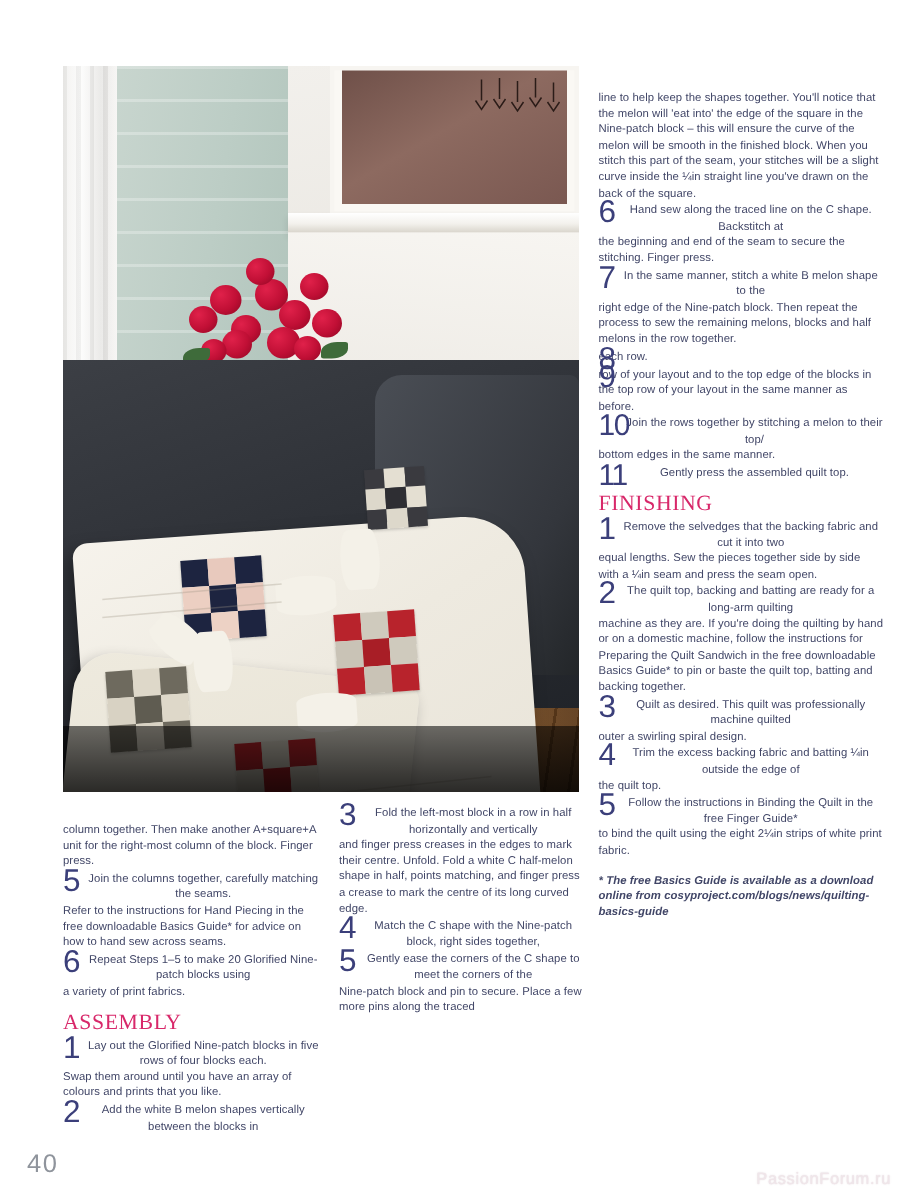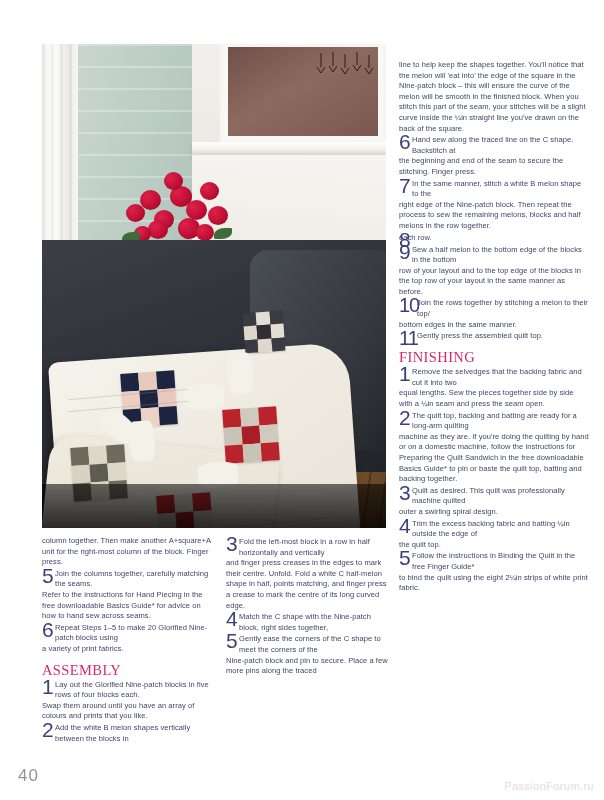--- a/index.html
+++ b/index.html
@@ -101,33 +101,33 @@
     color:#414667; letter-spacing:.05px;
   }
   .col p { margin-bottom:0; }
   .step { position:relative; min-height:11px; margin-top:1px; }
   .step .num {
     position:absolute; left:0; top:-3px;
     font-size:21px; line-height:20px; font-weight:400;
     color:#3b3f7a; font-family:"Liberation Sans", sans-serif;
   }
   .step .num.wide { font-size:20px; letter-spacing:-1px; }
-  .step .lead { margin-left:13px; }
+  .step .lead { margin-left:13px;text-align:center; }
   .step .lead.w { margin-left:18px; }
   .step .rest { margin-left:0; }
   .head {
     font-family:"Liberation Serif", serif;
     font-size:14.5px; line-height:17px; color:#d8286a;
     letter-spacing:.4px; margin:7px 0 1px 0; font-weight:400;
   }
   .note {
     color:#e03070; font-style:italic; font-weight:bold;
     font-size:7.6px; line-height:10.4px; margin-top:9px;
   }
-  .colA { left:42px; top:536px; width:174px; }
+  .colA { left:42px; top:548px; width:174px; }
   .colB { left:226px; top:536px; width:166px; }
   .colC { left:399px; top:60px; width:190px; }
 
   .pagenum {
     position:absolute; left:18px; top:766px;
     font-size:17px; color:#8f949c; letter-spacing:1px;
     font-family:"Liberation Sans", sans-serif;
   }
   .watermark {
     position:absolute; right:10px; top:780px;
@@ -339,21 +339,20 @@
       <p class="rest">right edge of the Nine-patch block. Then repeat the process to sew the remaining melons, blocks and half melons in the row together.</p>
     </div>
 
     <div class="step">
       <span class="num">8</span>
       <p class="rest">each row.</p>
     </div>
 
     <div class="step">
       <span class="num">9</span>
-      <p class="lead">Sew a half melon to the bottom edge of the blocks in the bottom</p>
       <p class="rest">row of your layout and to the top edge of the blocks in the top row of your layout in the same manner as before.</p>
     </div>
 
     <div class="step">
       <span class="num wide">10</span>
       <p class="lead w">Join the rows together by stitching a melon to their top/</p>
       <p class="rest">bottom edges in the same manner.</p>
     </div>
 
     <div class="step">
@@ -386,18 +385,19 @@
       <p class="lead">Trim the excess backing fabric and batting ¼in outside the edge of</p>
       <p class="rest">the quilt top.</p>
     </div>
 
     <div class="step">
       <span class="num">5</span>
       <p class="lead">Follow the instructions in Binding the Quilt in the free Finger Guide*</p>
       <p class="rest">to bind the quilt using the eight 2¼in strips of white print fabric.</p>
     </div>
 
+    <p class="note">* The free Basics Guide is available as a download online from cosyproject.com/blogs/news/quilting-basics-guide</p>
   </div>
 
   <div class="pagenum">40</div>
   <div class="watermark">PassionForum.ru</div>
 
 </div>
 
 </body></html>

